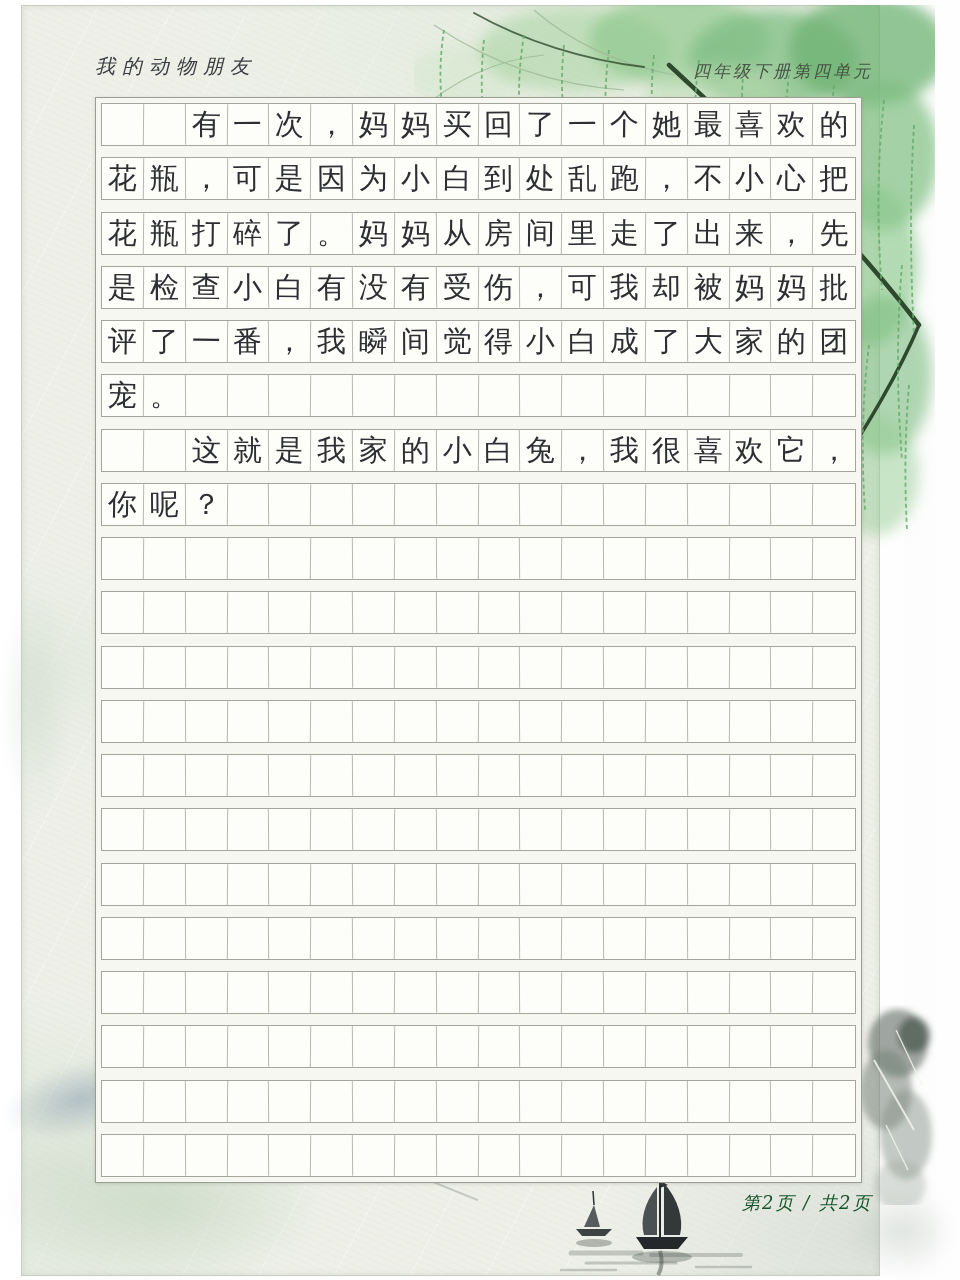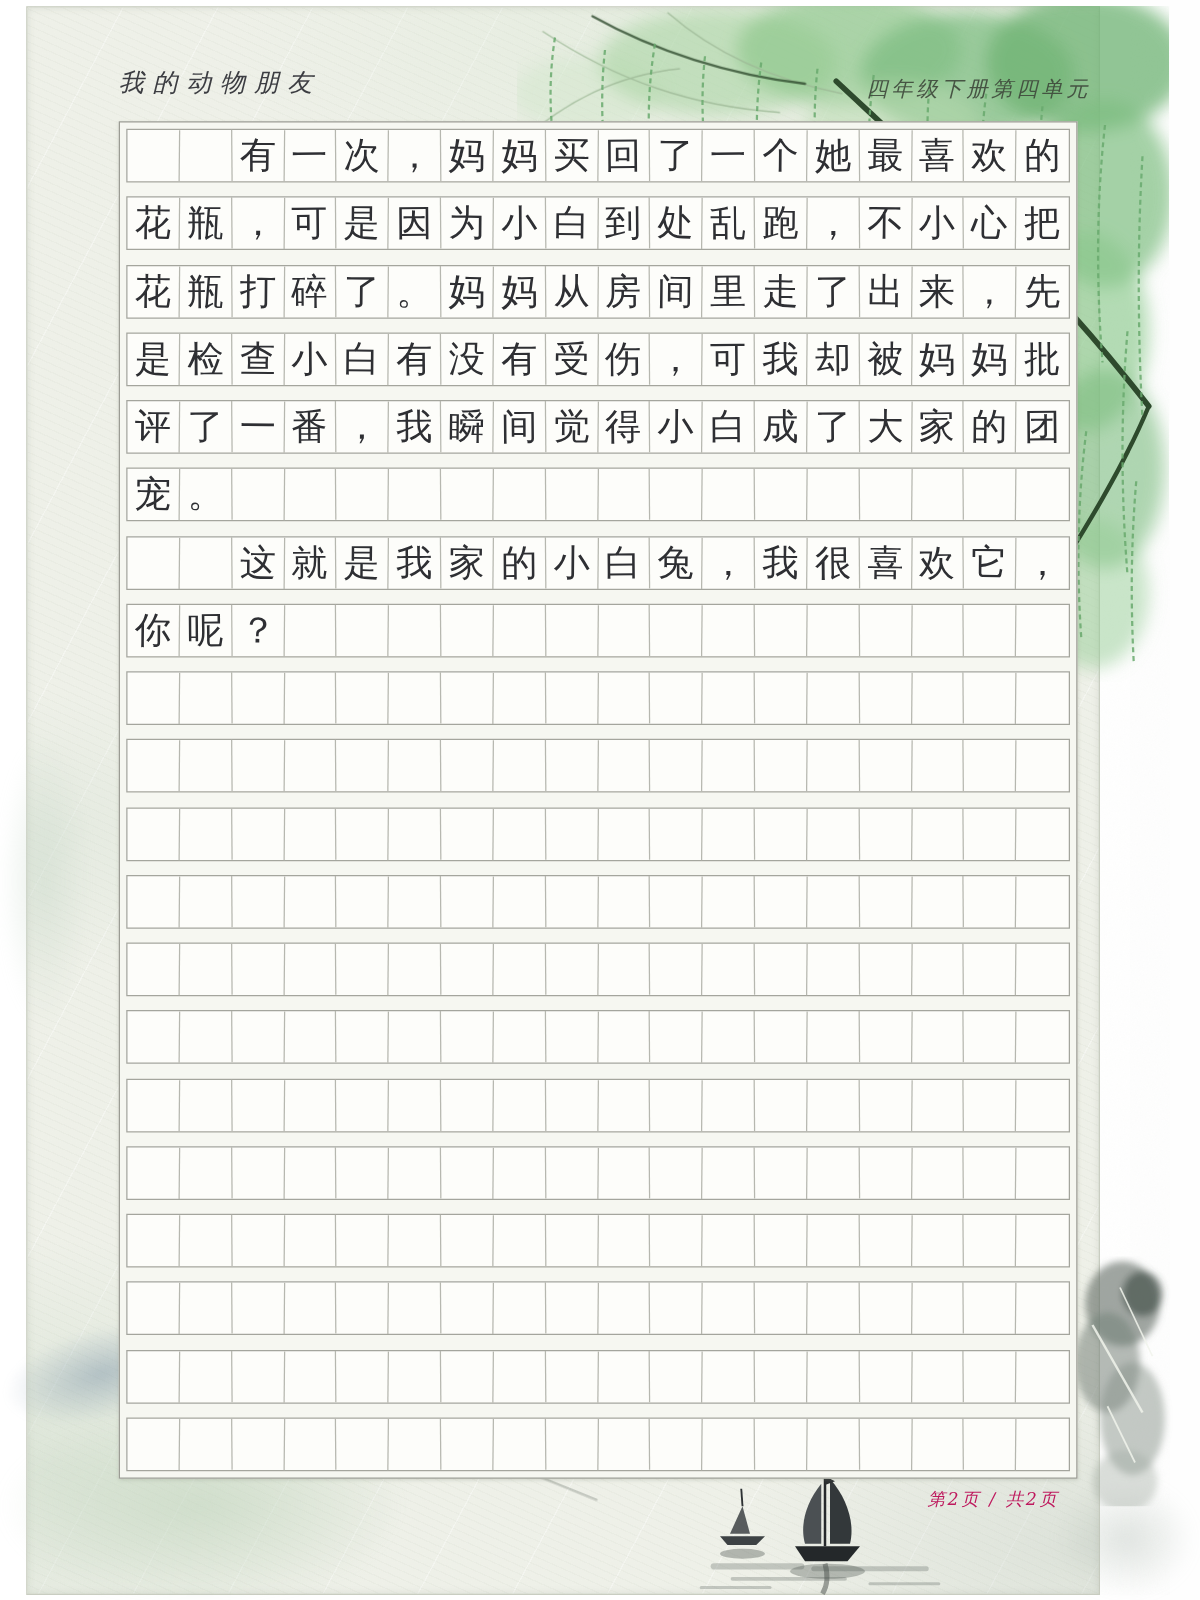--- a/index.html
+++ b/index.html
@@ -45,21 +45,21 @@
     font-size:20px;letter-spacing:7px;color:#3c3d42;white-space:nowrap;
   }
   .title-right{
     position:absolute;left:693px;top:60px;z-index:3;
     font-family:Liberation Mono, monospace;font-style:italic;
     font-size:17px;letter-spacing:3px;color:#3f4a3c;opacity:.92;white-space:nowrap;
   }
   .footer-page{
     position:absolute;left:742px;top:1191px;z-index:3;
     font-family:"DejaVu Serif",serif;font-style:italic;
-    font-size:14px;letter-spacing:2px;color:#be185d;white-space:nowrap;
+    font-size:18px;letter-spacing:2px;color:#14532d;white-space:nowrap;
   }
 
   
   .sheet-grid{
     position:absolute;left:95px;top:97px;width:767px;height:1086px;z-index:2;
     box-sizing:border-box;border:1px solid #9b9c94;background:#f6f7f1;
     padding:5px;box-shadow:0 1px 3px rgba(120,128,112,.25);
   }
   .g-row{
     display:grid;height:43px;margin-bottom:11.25px;

